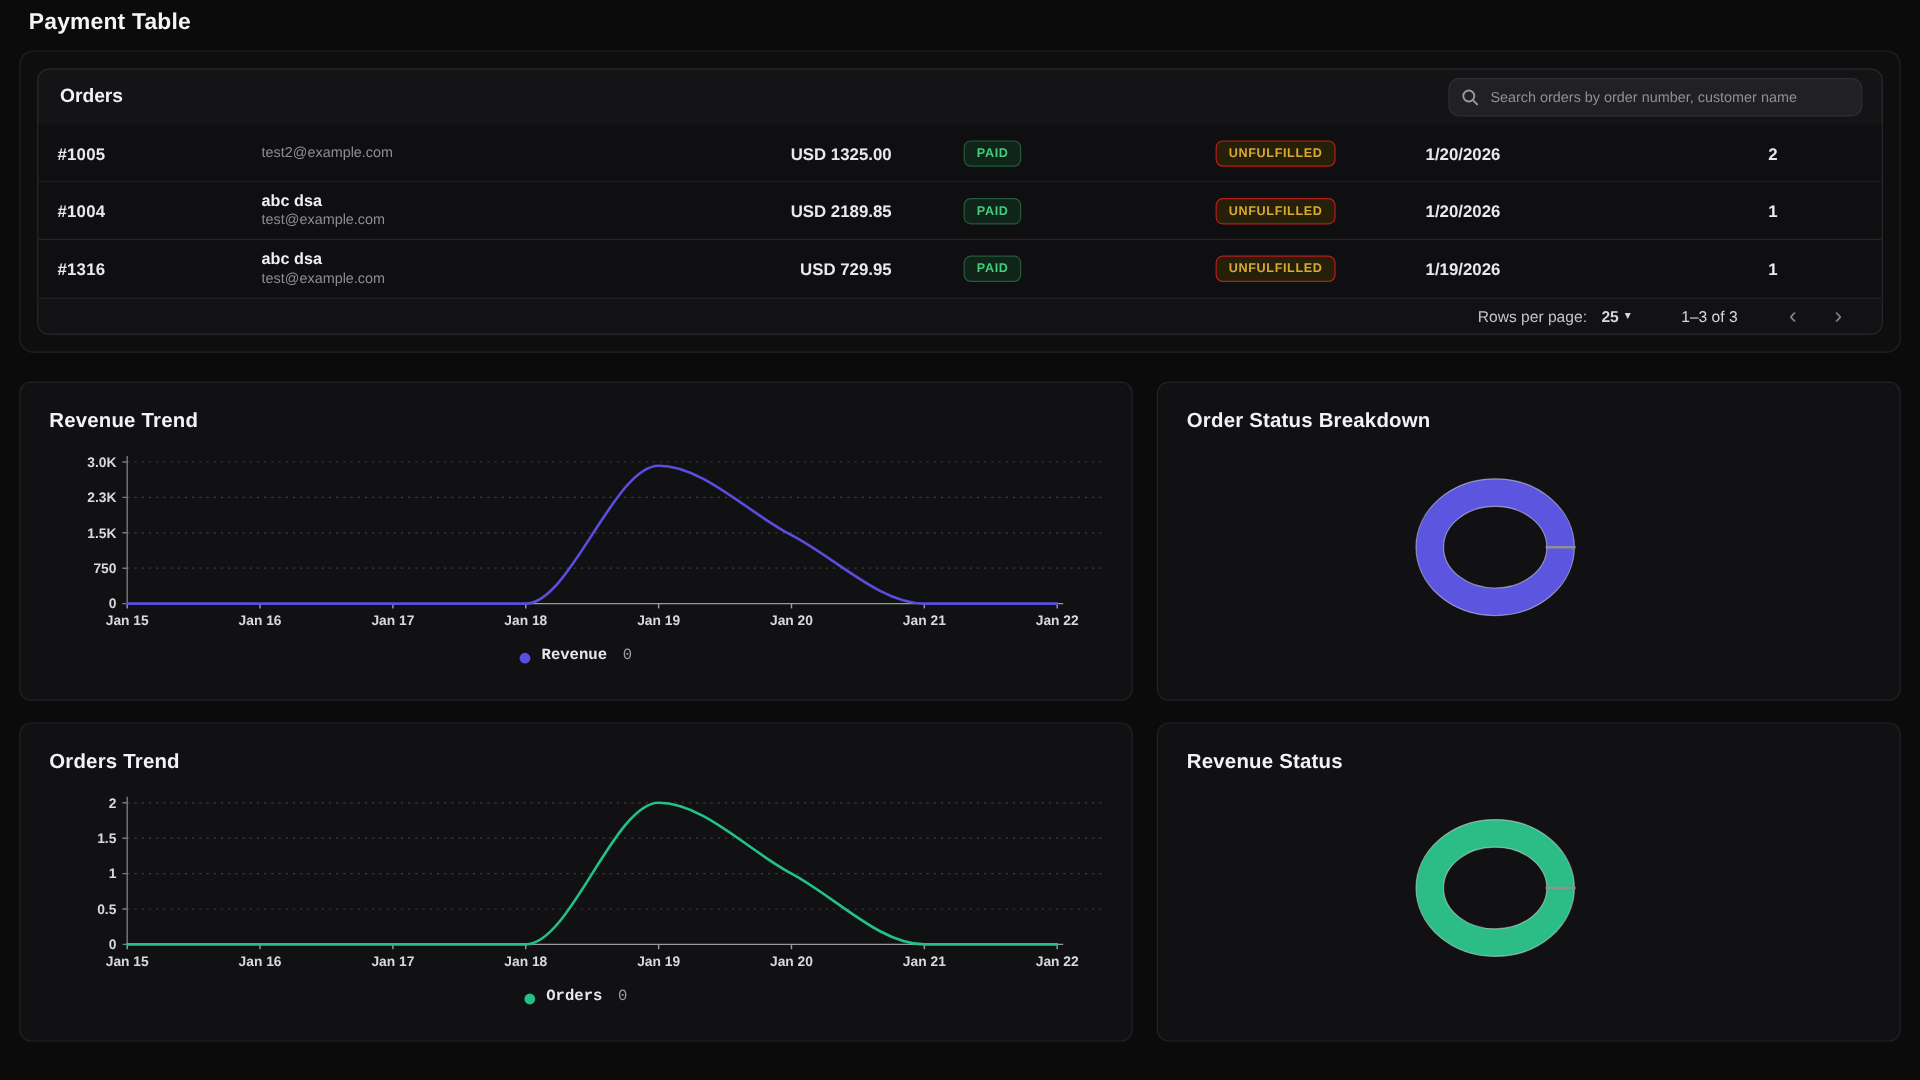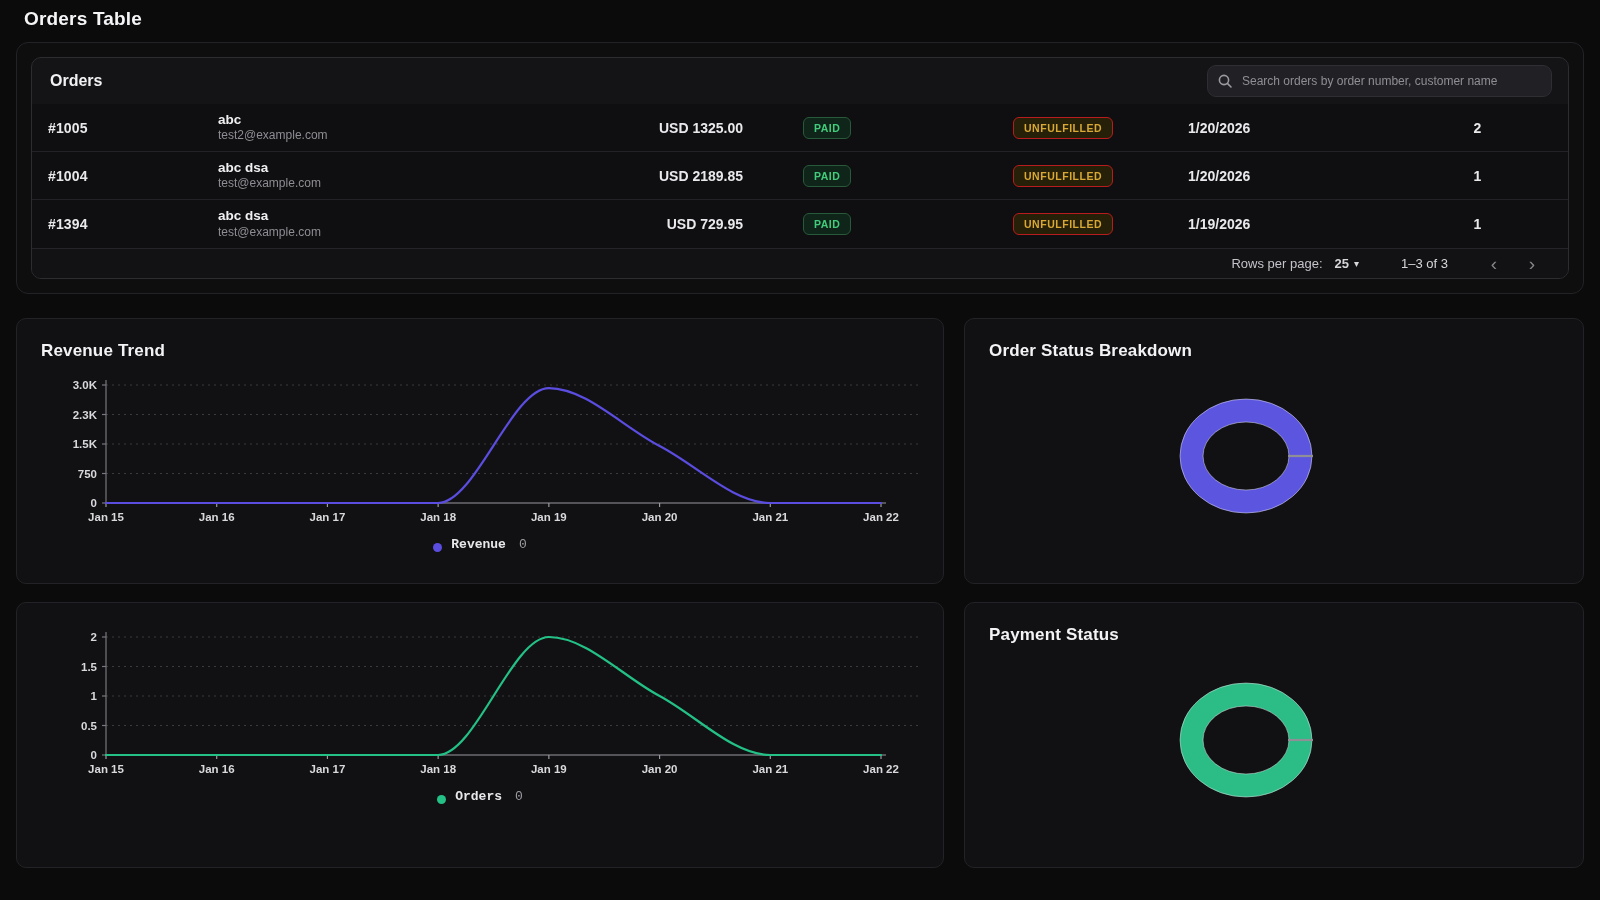--- a/index.html
+++ b/index.html
@@ -98,21 +98,21 @@
 
   .legend { display:flex; align-items:flex-end; justify-content:center; gap:9px; margin-top:8px;font-family:Liberation Mono, monospace; }
   .dot { width:9px; height:9px; border-radius:50%; display:inline-block; }
   .lg-label { font-size:13px; font-weight:700; color:#e8e8ec; }
   .lg-value { font-size:13px; color:#9b9ba1; margin-left:4px; }
 </style>
 </head>
 <body>
 
 <div class="page">
-  <h1 class="page-title">Orders Table</h1>
+  <h1 class="page-title">Payment Table</h1>
 
   <section class="outer-panel">
     <div class="card">
 
       <div class="card-head">
         <h2>Orders</h2>
         <div class="search">
           <svg class="search-icon" width="16" height="16" viewBox="0 0 16 16">
             <circle cx="7" cy="7" r="4.6" fill="none" stroke="#9a9aa0" stroke-width="1.6"></circle>
             <line x1="10.6" y1="10.6" x2="14" y2="14" stroke="#9a9aa0" stroke-width="1.6" stroke-linecap="round"></line>
@@ -120,21 +120,20 @@
           <input placeholder="Search orders by order number, customer name" style="">
         </div>
       </div>
 
 
       <div class="t-body">
 
         <div class="t-row body-row">
           <span class="cell order-num">#1005</span>
           <span class="cell customer">
-            <span class="cust-name">abc</span>
             <span class="cust-email">test2@example.com</span>
           </span>
           <span class="cell total al-right">USD 1325.00</span>
           <span class="cell pad-pay"><span class="badge paid">PAID</span></span>
           <span class="cell pad-ful"><span class="badge unfulfilled">UNFULFILLED</span></span>
           <span class="cell date">1/20/2026</span>
           <span class="cell items al-center">2</span>
         </div>
 
         <div class="t-row body-row">
@@ -144,21 +143,21 @@
             <span class="cust-email">test@example.com</span>
           </span>
           <span class="cell total al-right">USD 2189.85</span>
           <span class="cell pad-pay"><span class="badge paid">PAID</span></span>
           <span class="cell pad-ful"><span class="badge unfulfilled">UNFULFILLED</span></span>
           <span class="cell date">1/20/2026</span>
           <span class="cell items al-center">1</span>
         </div>
 
         <div class="t-row body-row">
-          <span class="cell order-num">#1394</span>
+          <span class="cell order-num">#1316</span>
           <span class="cell customer">
             <span class="cust-name">abc dsa</span>
             <span class="cust-email">test@example.com</span>
           </span>
           <span class="cell total al-right">USD 729.95</span>
           <span class="cell pad-pay"><span class="badge paid">PAID</span></span>
           <span class="cell pad-ful"><span class="badge unfulfilled">UNFULFILLED</span></span>
           <span class="cell date">1/19/2026</span>
           <span class="cell items al-center">1</span>
         </div>
@@ -229,20 +228,21 @@
           <ellipse cx="257" cy="83" rx="54.5" ry="45.5" fill="none" stroke="#5c55e0" stroke-width="23"></ellipse>
           <ellipse cx="257" cy="83" rx="66" ry="57" fill="none" stroke="rgba(228,228,234,0.5)" stroke-width="1"></ellipse>
           <ellipse cx="257" cy="83" rx="43" ry="34" fill="none" stroke="rgba(228,228,234,0.5)" stroke-width="1"></ellipse>
           <line x1="299" y1="83" x2="324" y2="83" stroke="#8f8f95" stroke-width="2.2"></line>
         </svg>
     </section>
   </div>
 
   <div class="charts-row r2">
     <section class="panel wide">
+      <h2 class="panel-title">Orders Trend</h2>
       <svg width="880" height="152">
           <line x1="65" y1="100.5" x2="880" y2="100.5" stroke="#3a3a3f" stroke-width="1" stroke-dasharray="2 4"></line>
           <line x1="65" y1="71" x2="880" y2="71" stroke="#3a3a3f" stroke-width="1" stroke-dasharray="2 4"></line>
           <line x1="65" y1="41.5" x2="880" y2="41.5" stroke="#3a3a3f" stroke-width="1" stroke-dasharray="2 4"></line>
           <line x1="65" y1="12" x2="880" y2="12" stroke="#3a3a3f" stroke-width="1" stroke-dasharray="2 4"></line>
           <line x1="65" y1="7" x2="65" y2="130" stroke="#77777d" stroke-width="1.2"></line>
           <line x1="61" y1="130" x2="65" y2="130" stroke="#77777d" stroke-width="1.2"></line>
           <text x="56" y="134" text-anchor="end">0</text>
           <line x1="61" y1="100.5" x2="65" y2="100.5" stroke="#77777d" stroke-width="1.2"></line>
           <text x="56" y="104.5" text-anchor="end">0.5</text>
@@ -271,21 +271,21 @@
           <text x="840" y="148" text-anchor="middle">Jan 22</text>
           <path d="M65,130 C101.9,130.0 138.8,130.0 175.7,130.0 C212.6,130.0 249.5,130.0 286.4,130.0 C323.3,130.0 360.2,130.0 397.1,130.0 C434.0,130.0 471.0,12.0 507.9,12.0 C544.8,12.0 581.7,51.3 618.6,71.0 C655.5,90.7 692.4,130.0 729.3,130.0 C766.2,130.0 803.1,130.0 840.0,130.0" fill="none" stroke="#24c187" stroke-width="2.2" stroke-linecap="round"></path>
         </svg>
       <div class="legend">
         <span class="dot" style="background: rgb(36, 193, 135);"></span>
         <span class="lg-label">Orders</span>
         <span class="lg-value">0</span>
       </div>
     </section>
     <section class="panel narrow">
-      <h2 class="panel-title">Payment Status</h2>
+      <h2 class="panel-title">Revenue Status</h2>
       <svg width="572" height="170">
           <ellipse cx="257" cy="83" rx="54.5" ry="45.5" fill="none" stroke="#2cbd86" stroke-width="23"></ellipse>
           <ellipse cx="257" cy="83" rx="66" ry="57" fill="none" stroke="rgba(228,228,234,0.5)" stroke-width="1"></ellipse>
           <ellipse cx="257" cy="83" rx="43" ry="34" fill="none" stroke="rgba(228,228,234,0.5)" stroke-width="1"></ellipse>
           <line x1="299" y1="83" x2="324" y2="83" stroke="#8f8f95" stroke-width="2.2"></line>
         </svg>
     </section>
   </div>
 </div>
 

